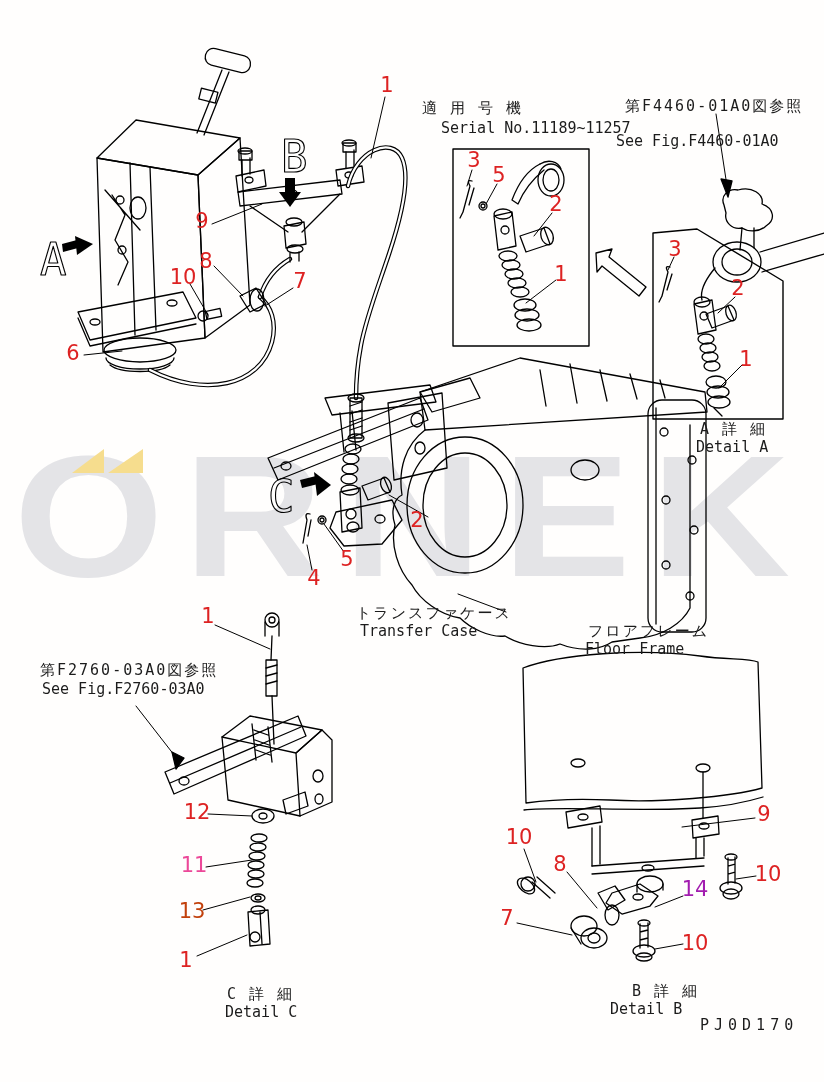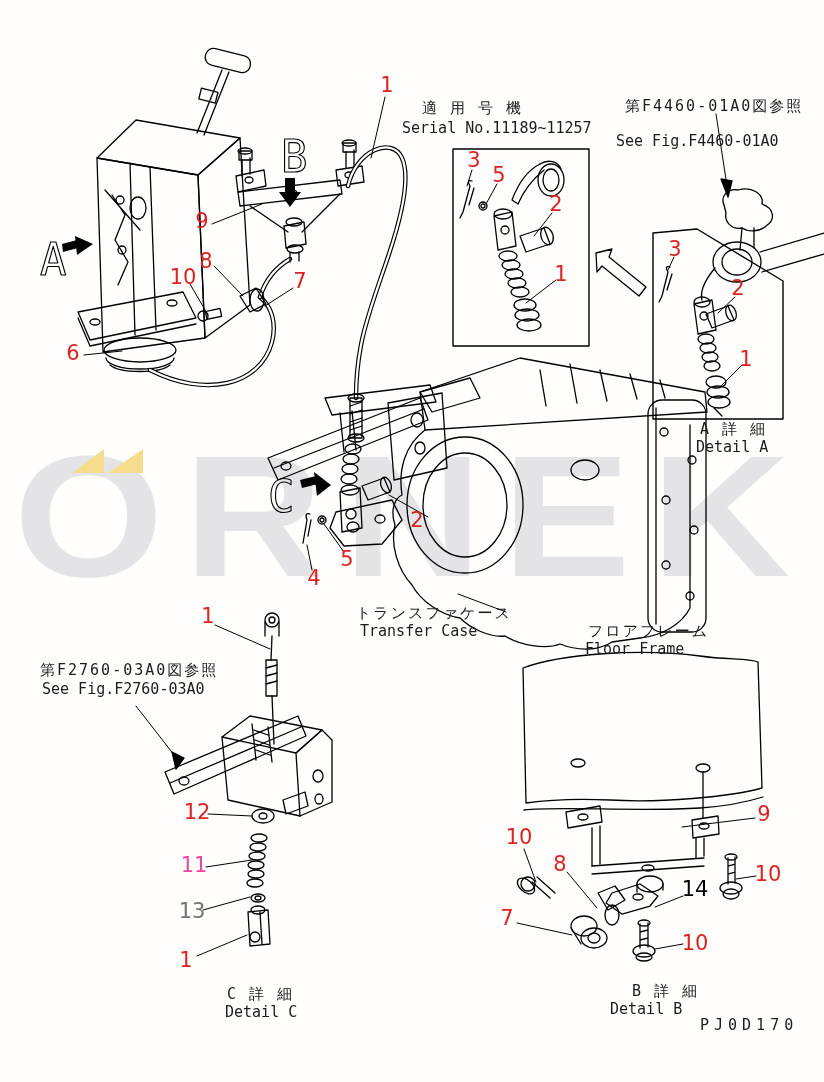--- a/index.html
+++ b/index.html
@@ -332,21 +332,21 @@
     </g>
 
     <g id="letters-layer">
         <text x="40" y="275" class="view-letter">A</text>
         <text x="281" y="172" class="view-letter">B</text>
         <text x="268" y="512" class="view-letter">C</text>
       </g>
   </svg>
 
   <div class="lbl jp" style="left:422px; top:100px;">適 用 号 機</div>
-  <div class="lbl" style="left:402px; top:120px;">Serial No.11189~11257</div>
+  <div class="lbl" style="left:441px; top:120px;">Serial No.11189~11257</div>
 
   <div class="lbl jp" style="left:625px; top:74px;margin-top:24px;">第F4460-01A0図参照</div>
   <div class="lbl" style="left:616px; top:93px;margin-top:40px;">See Fig.F4460-01A0</div>
 
   <div class="lbl jp" style="left:700px; top:421px;">A 詳 細</div>
   <div class="lbl" style="left:696px; top:439px;">Detail A</div>
 
   <div class="lbl jp" style="left:356px; top:605px;">トランスファケース</div>
   <div class="lbl" style="left:360px; top:623px;">Transfer Case</div>
 
@@ -377,23 +377,23 @@
       <div class="callout" style="left: 561px; top: 274px; color: rgb(221, 34, 34);">1</div>
       <div class="callout" style="left: 675px; top: 249px; color: rgb(221, 34, 34);">3</div>
       <div class="callout" style="left: 738px; top: 288px; color: rgb(221, 34, 34);">2</div>
       <div class="callout" style="left: 746px; top: 359px; color: rgb(221, 34, 34);">1</div>
       <div class="callout" style="left: 417px; top: 520px; color: rgb(221, 34, 34);">2</div>
       <div class="callout" style="left: 347px; top: 559px; color: rgb(221, 34, 34);">5</div>
       <div class="callout" style="left: 314px; top: 578px; color: rgb(221, 34, 34);">4</div>
       <div class="callout" style="left: 208px; top: 616px; color: rgb(221, 34, 34);">1</div>
       <div class="callout" style="left: 197px; top: 812px; color: rgb(221, 34, 34);">12</div>
       <div class="callout" style="left: 194px; top: 865px; color: #ec4899;">11</div>
-      <div class="callout" style="left: 192px; top: 911px; color: #737373;">13</div>
+      <div class="callout" style="left: 192px; top: 911px; color: #c2410c;">13</div>
       <div class="callout" style="left: 186px; top: 960px; color: rgb(221, 34, 34);">1</div>
       <div class="callout" style="left: 764px; top: 814px; color: rgb(221, 34, 34);">9</div>
       <div class="callout" style="left: 519px; top: 837px; color: rgb(221, 34, 34);">10</div>
       <div class="callout" style="left: 560px; top: 864px; color: rgb(221, 34, 34);">8</div>
       <div class="callout" style="left: 507px; top: 918px; color: rgb(221, 34, 34);">7</div>
-      <div class="callout" style="left: 695px; top: 889px; color: #000000;">14</div>
+      <div class="callout" style="left: 695px; top: 889px; color: #a21caf;">14</div>
       <div class="callout" style="left: 768px; top: 874px; color: rgb(221, 34, 34);">10</div>
       <div class="callout" style="left: 695px; top: 943px; color: rgb(221, 34, 34);">10</div>
     </div>
 </div>
 
 </body></html>

